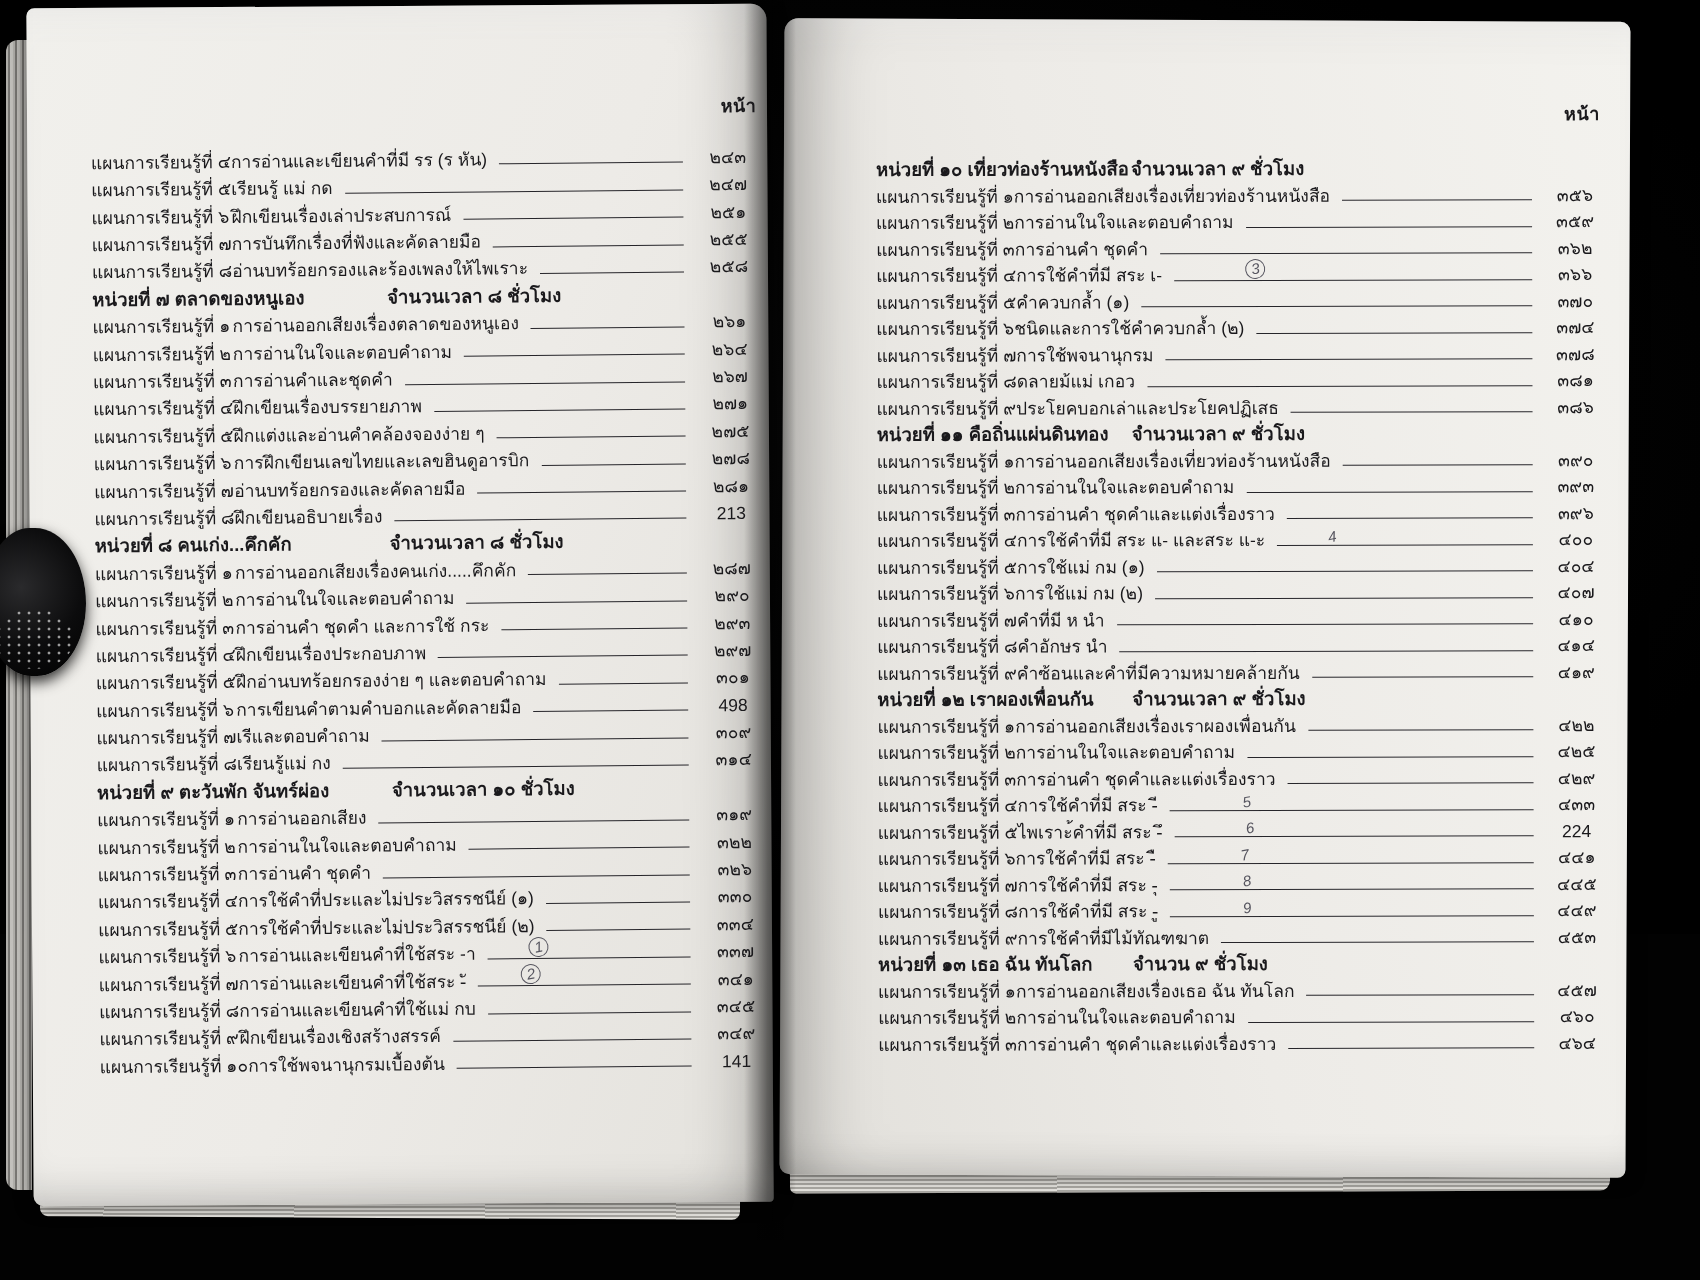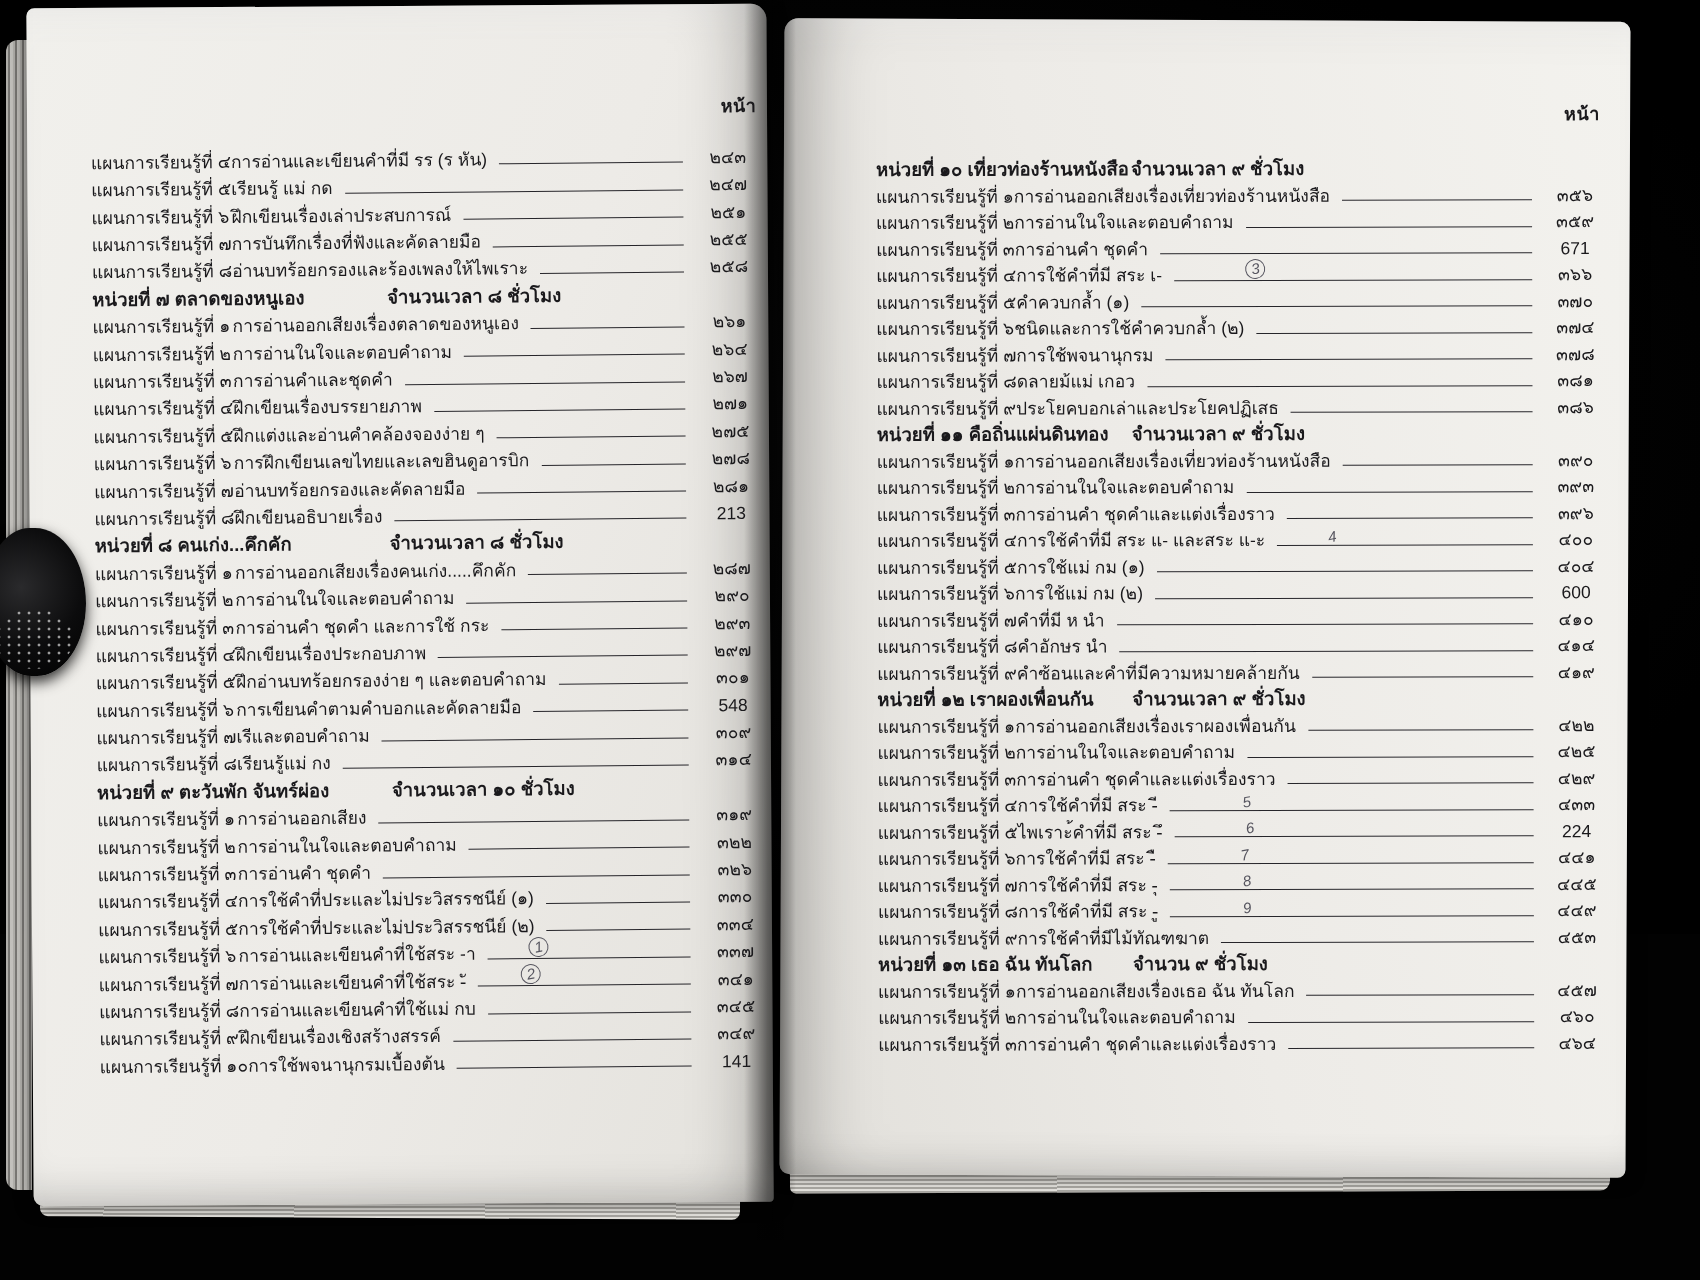--- a/index.html
+++ b/index.html
@@ -175,21 +175,21 @@
         <div class="row lesson">
           <span class="label">แผนการเรียนรู้ที่ ๕</span>
           <span class="title">ฝึกอ่านบทร้อยกรองง่าย ๆ และตอบคำถาม</span>
           <span class="rule"></span>
           <span class="pnum">๓๐๑</span>
         </div>
         <div class="row lesson">
           <span class="label">แผนการเรียนรู้ที่ ๖</span>
           <span class="title">การเขียนคำตามคำบอกและคัดลายมือ</span>
           <span class="rule"></span>
-          <span class="pnum">548</span>
+          <span class="pnum">498</span>
         </div>
         <div class="row lesson">
           <span class="label">แผนการเรียนรู้ที่ ๗</span>
           <span class="title">เรีและตอบคำถาม</span>
           <span class="rule"></span>
           <span class="pnum">๓๐๙</span>
         </div>
         <div class="row lesson">
           <span class="label">แผนการเรียนรู้ที่ ๘</span>
           <span class="title">เรียนรู้แม่ กง</span>
@@ -283,21 +283,21 @@
         <div class="row lesson">
           <span class="label">แผนการเรียนรู้ที่ ๒</span>
           <span class="title">การอ่านในใจและตอบคำถาม</span>
           <span class="rule"></span>
           <span class="pnum">๓๕๙</span>
         </div>
         <div class="row lesson">
           <span class="label">แผนการเรียนรู้ที่ ๓</span>
           <span class="title">การอ่านคำ ชุดคำ</span>
           <span class="rule"></span>
-          <span class="pnum">671</span>
+          <span class="pnum">๓๖๒</span>
         </div>
         <div class="row lesson">
           <span class="label">แผนการเรียนรู้ที่ ๔</span>
           <span class="title">การใช้คำที่มี สระ เ-</span>
           <span class="rule">
             <span class="hw circled">3</span>
           </span>
           <span class="pnum">๓๖๖</span>
         </div>
         <div class="row lesson">
@@ -363,21 +363,21 @@
         <div class="row lesson">
           <span class="label">แผนการเรียนรู้ที่ ๕</span>
           <span class="title">การใช้แม่ กม (๑)</span>
           <span class="rule"></span>
           <span class="pnum">๔๐๔</span>
         </div>
         <div class="row lesson">
           <span class="label">แผนการเรียนรู้ที่ ๖</span>
           <span class="title">การใช้แม่ กม (๒)</span>
           <span class="rule"></span>
-          <span class="pnum">600</span>
+          <span class="pnum">๔๐๗</span>
         </div>
         <div class="row lesson">
           <span class="label">แผนการเรียนรู้ที่ ๗</span>
           <span class="title">คำที่มี ห นำ</span>
           <span class="rule"></span>
           <span class="pnum">๔๑๐</span>
         </div>
         <div class="row lesson">
           <span class="label">แผนการเรียนรู้ที่ ๘</span>
           <span class="title">คำอักษร นำ</span>

